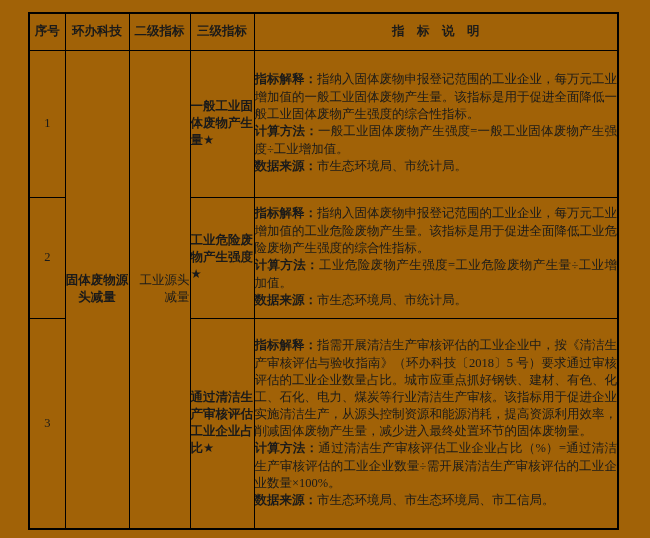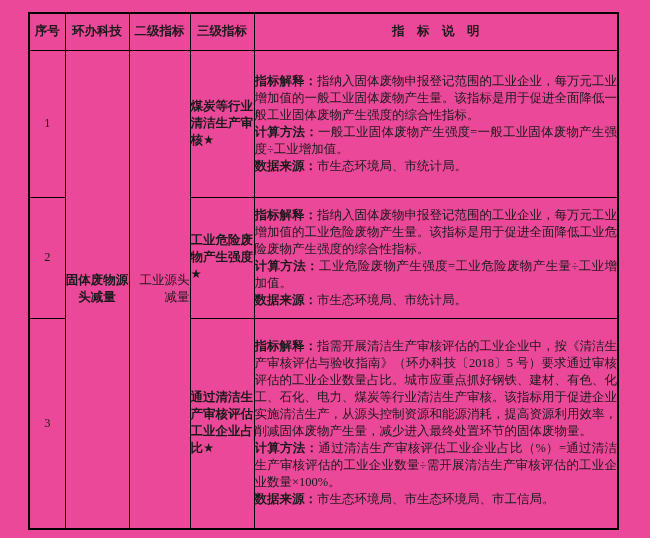--- a/index.html
+++ b/index.html
@@ -4,21 +4,21 @@
 <style>
   html, body {
     margin: 0;
     padding: 0;
     background: #ffffff;
   }
   .page {
     position: relative;
     width: 650px;
     height: 538px;
-    background: #ec4899;
+    background: #a16207;
     overflow: hidden;
     font-family: "Liberation Serif", "DejaVu Serif", serif;
     color: #1a1a1a;
   }
   table.indicator-table {
     position: absolute;
     left: 28px;
     top: 12px;
     width: 589px;
     border-collapse: collapse;
@@ -82,21 +82,21 @@
   }
   td.cell-desc {
     padding: 2px 4px 2px 4px;
   }
   td.cell-desc p {
     margin: 0;
     text-align: justify;
     word-break: break-all;
   }
   td.cell-desc b.desc-label {
-    font-family: Liberation Sans, sans-serif;
+    font-family: Liberation Mono, monospace;
     font-weight: bold;
   }
 </style>
 </head>
 <body>
 
 <div class="page">
   <table class="indicator-table">
     <colgroup>
       <col class="c-no">
@@ -112,21 +112,21 @@
         <th class="col-header">二级指标</th>
         <th class="col-header">三级指标</th>
         <th class="col-header">指　标　说　明</th>
       </tr>
     </thead>
     <tbody>
       <tr class="row-1">
         <td class="cell-no">1</td>
         <td class="cell-lv1" rowspan="3">固体废物源头减量</td>
         <td class="cell-lv2" rowspan="3">工业源头减量</td>
-        <td class="cell-lv3">煤炭等行业清洁生产审核★</td>
+        <td class="cell-lv3">一般工业固体废物产生量★</td>
         <td class="cell-desc">
           <p><b class="desc-label">指标解释：</b><span>指纳入固体废物申报登记范围的工业企业，每万元工业增加值的一般工业固体废物产生量。该指标是用于促进全面降低一般工业固体废物产生强度的综合性指标。</span></p>
           <p><b class="desc-label">计算方法：</b><span>一般工业固体废物产生强度=一般工业固体废物产生强度÷工业增加值。</span></p>
           <p><b class="desc-label">数据来源：</b><span>市生态环境局、市统计局。</span></p>
         </td>
       </tr>
       <tr class="row-2">
         <td class="cell-no">2</td>
         <td class="cell-lv3">工业危险废物产生强度★</td>
         <td class="cell-desc">

